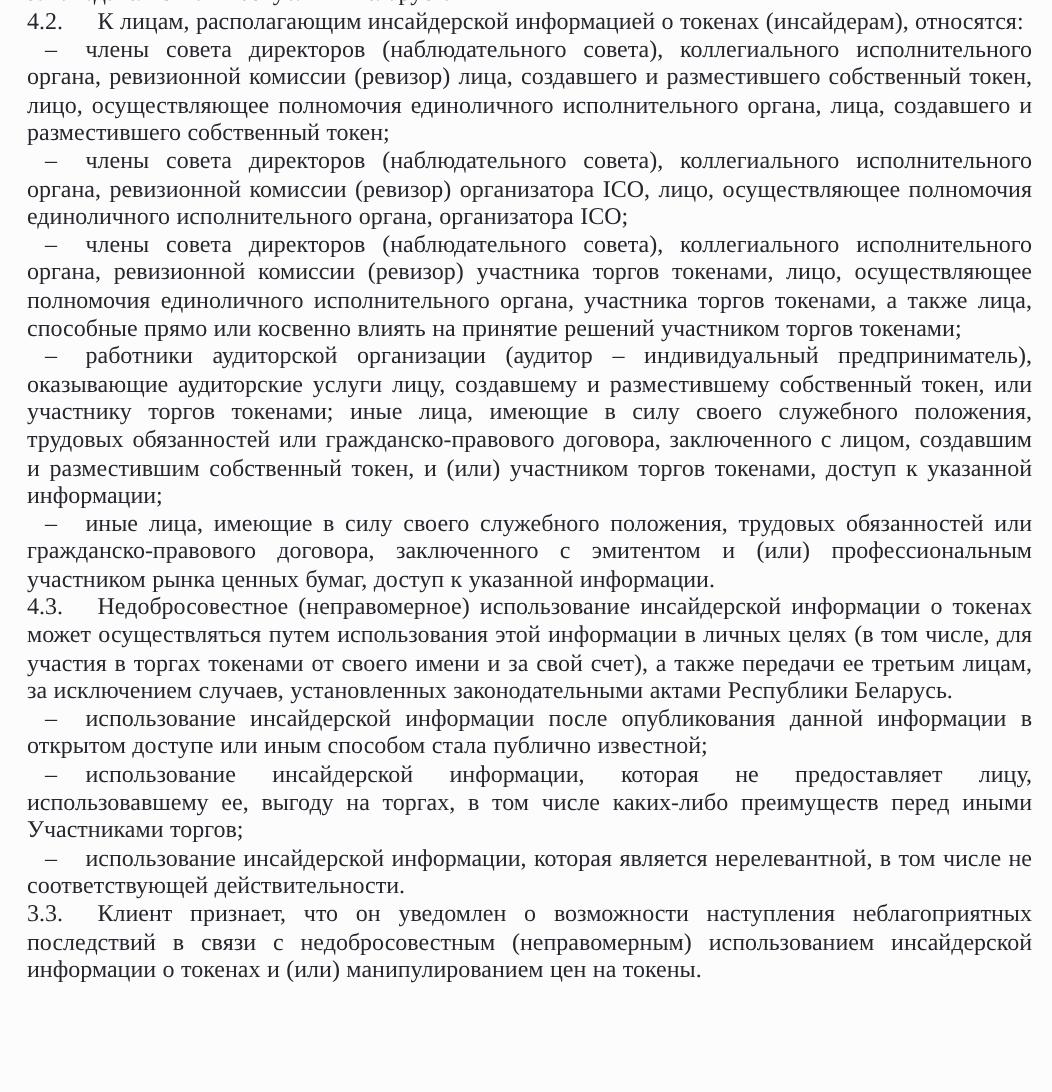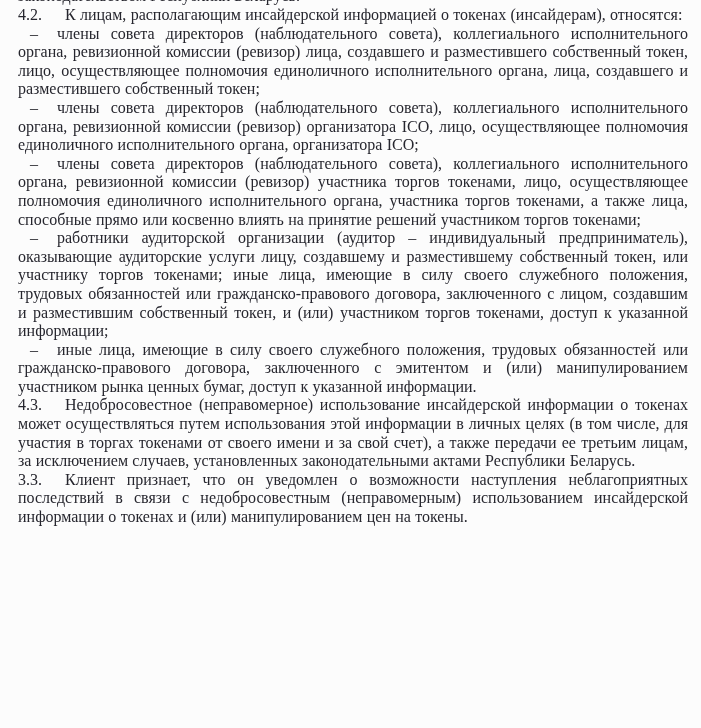--- a/index.html
+++ b/index.html
@@ -58,17 +58,20 @@
 <div class="page">
   <div class="clipped-row">
     <span class="clipped-text">законодательством Республики Беларусь.</span>
   </div>
   <div>
       <p class="para numbered"><span class="num">4.2.</span><span class="txt">К лицам, располагающим инсайдерской информацией о токенах (инсайдерам), относятся:</span></p>
       <p class="para bullet"><span class="marker">–</span><span class="txt">члены совета директоров (наблюдательного совета), коллегиального исполнительного органа, ревизионной комиссии (ревизор) лица, создавшего и разместившего собственный токен, лицо, осуществляющее полномочия единоличного исполнительного органа, лица, создавшего и разместившего собственный токен;</span></p>
       <p class="para bullet"><span class="marker">–</span><span class="txt">члены совета директоров (наблюдательного совета), коллегиального исполнительного органа, ревизионной комиссии (ревизор) организатора ICO, лицо, осуществляющее полномочия единоличного исполнительного органа, организатора ICO;</span></p>
       <p class="para bullet"><span class="marker">–</span><span class="txt">члены совета директоров (наблюдательного совета), коллегиального исполнительного органа, ревизионной комиссии (ревизор) участника торгов токенами, лицо, осуществляющее полномочия единоличного исполнительного органа, участника торгов токенами, а также лица, способные прямо или косвенно влиять на принятие решений участником торгов токенами;</span></p>
       <p class="para bullet"><span class="marker">–</span><span class="txt">работники аудиторской организации (аудитор – индивидуальный предприниматель), оказывающие аудиторские услуги лицу, создавшему и разместившему собственный токен, или участнику торгов токенами; иные лица, имеющие в силу своего служебного положения, трудовых обязанностей или гражданско-правового договора, заключенного с лицом, создавшим и разместившим собственный токен, и (или) участником торгов токенами, доступ к указанной информации;</span></p>
-      <p class="para bullet"><span class="marker">–</span><span class="txt">иные лица, имеющие в силу своего служебного положения, трудовых обязанностей или гражданско-правового договора, заключенного с эмитентом и (или) манипулированием участником рынка ценных бумаг, доступ к указанной информации.</span></p>
+      <p class="para bullet"><span class="marker">–</span><span class="txt">иные лица, имеющие в силу своего служебного положения, трудовых обязанностей или гражданско-правового договора, заключенного с эмитентом и (или) профессиональным участником рынка ценных бумаг, доступ к указанной информации.</span></p>
       <p class="para numbered"><span class="num">4.3.</span><span class="txt">Недобросовестное (неправомерное) использование инсайдерской информации о токенах может осуществляться путем использования этой информации в личных целях (в том числе, для участия в торгах токенами от своего имени и за свой счет), а также передачи ее третьим лицам, за исключением случаев, установленных законодательными актами Республики Беларусь.</span></p>
+      <p class="para bullet"><span class="marker">–</span><span class="txt">использование инсайдерской информации после опубликования данной информации в открытом доступе или иным способом стала публично известной;</span></p>
+      <p class="para bullet"><span class="marker">–</span><span class="txt">использование инсайдерской информации, которая не предоставляет лицу, использовавшему ее, выгоду на торгах, в том числе каких-либо преимуществ перед иными Участниками торгов;</span></p>
+      <p class="para bullet"><span class="marker">–</span><span class="txt">использование инсайдерской информации, которая является нерелевантной, в том числе не соответствующей действительности.</span></p>
       <p class="para numbered"><span class="num">3.3.</span><span class="txt">Клиент признает, что он уведомлен о возможности наступления неблагоприятных последствий в связи с недобросовестным (неправомерным) использованием инсайдерской информации о токенах и (или) манипулированием цен на токены.</span></p>
     </div>
 </div>
 
 </body></html>

